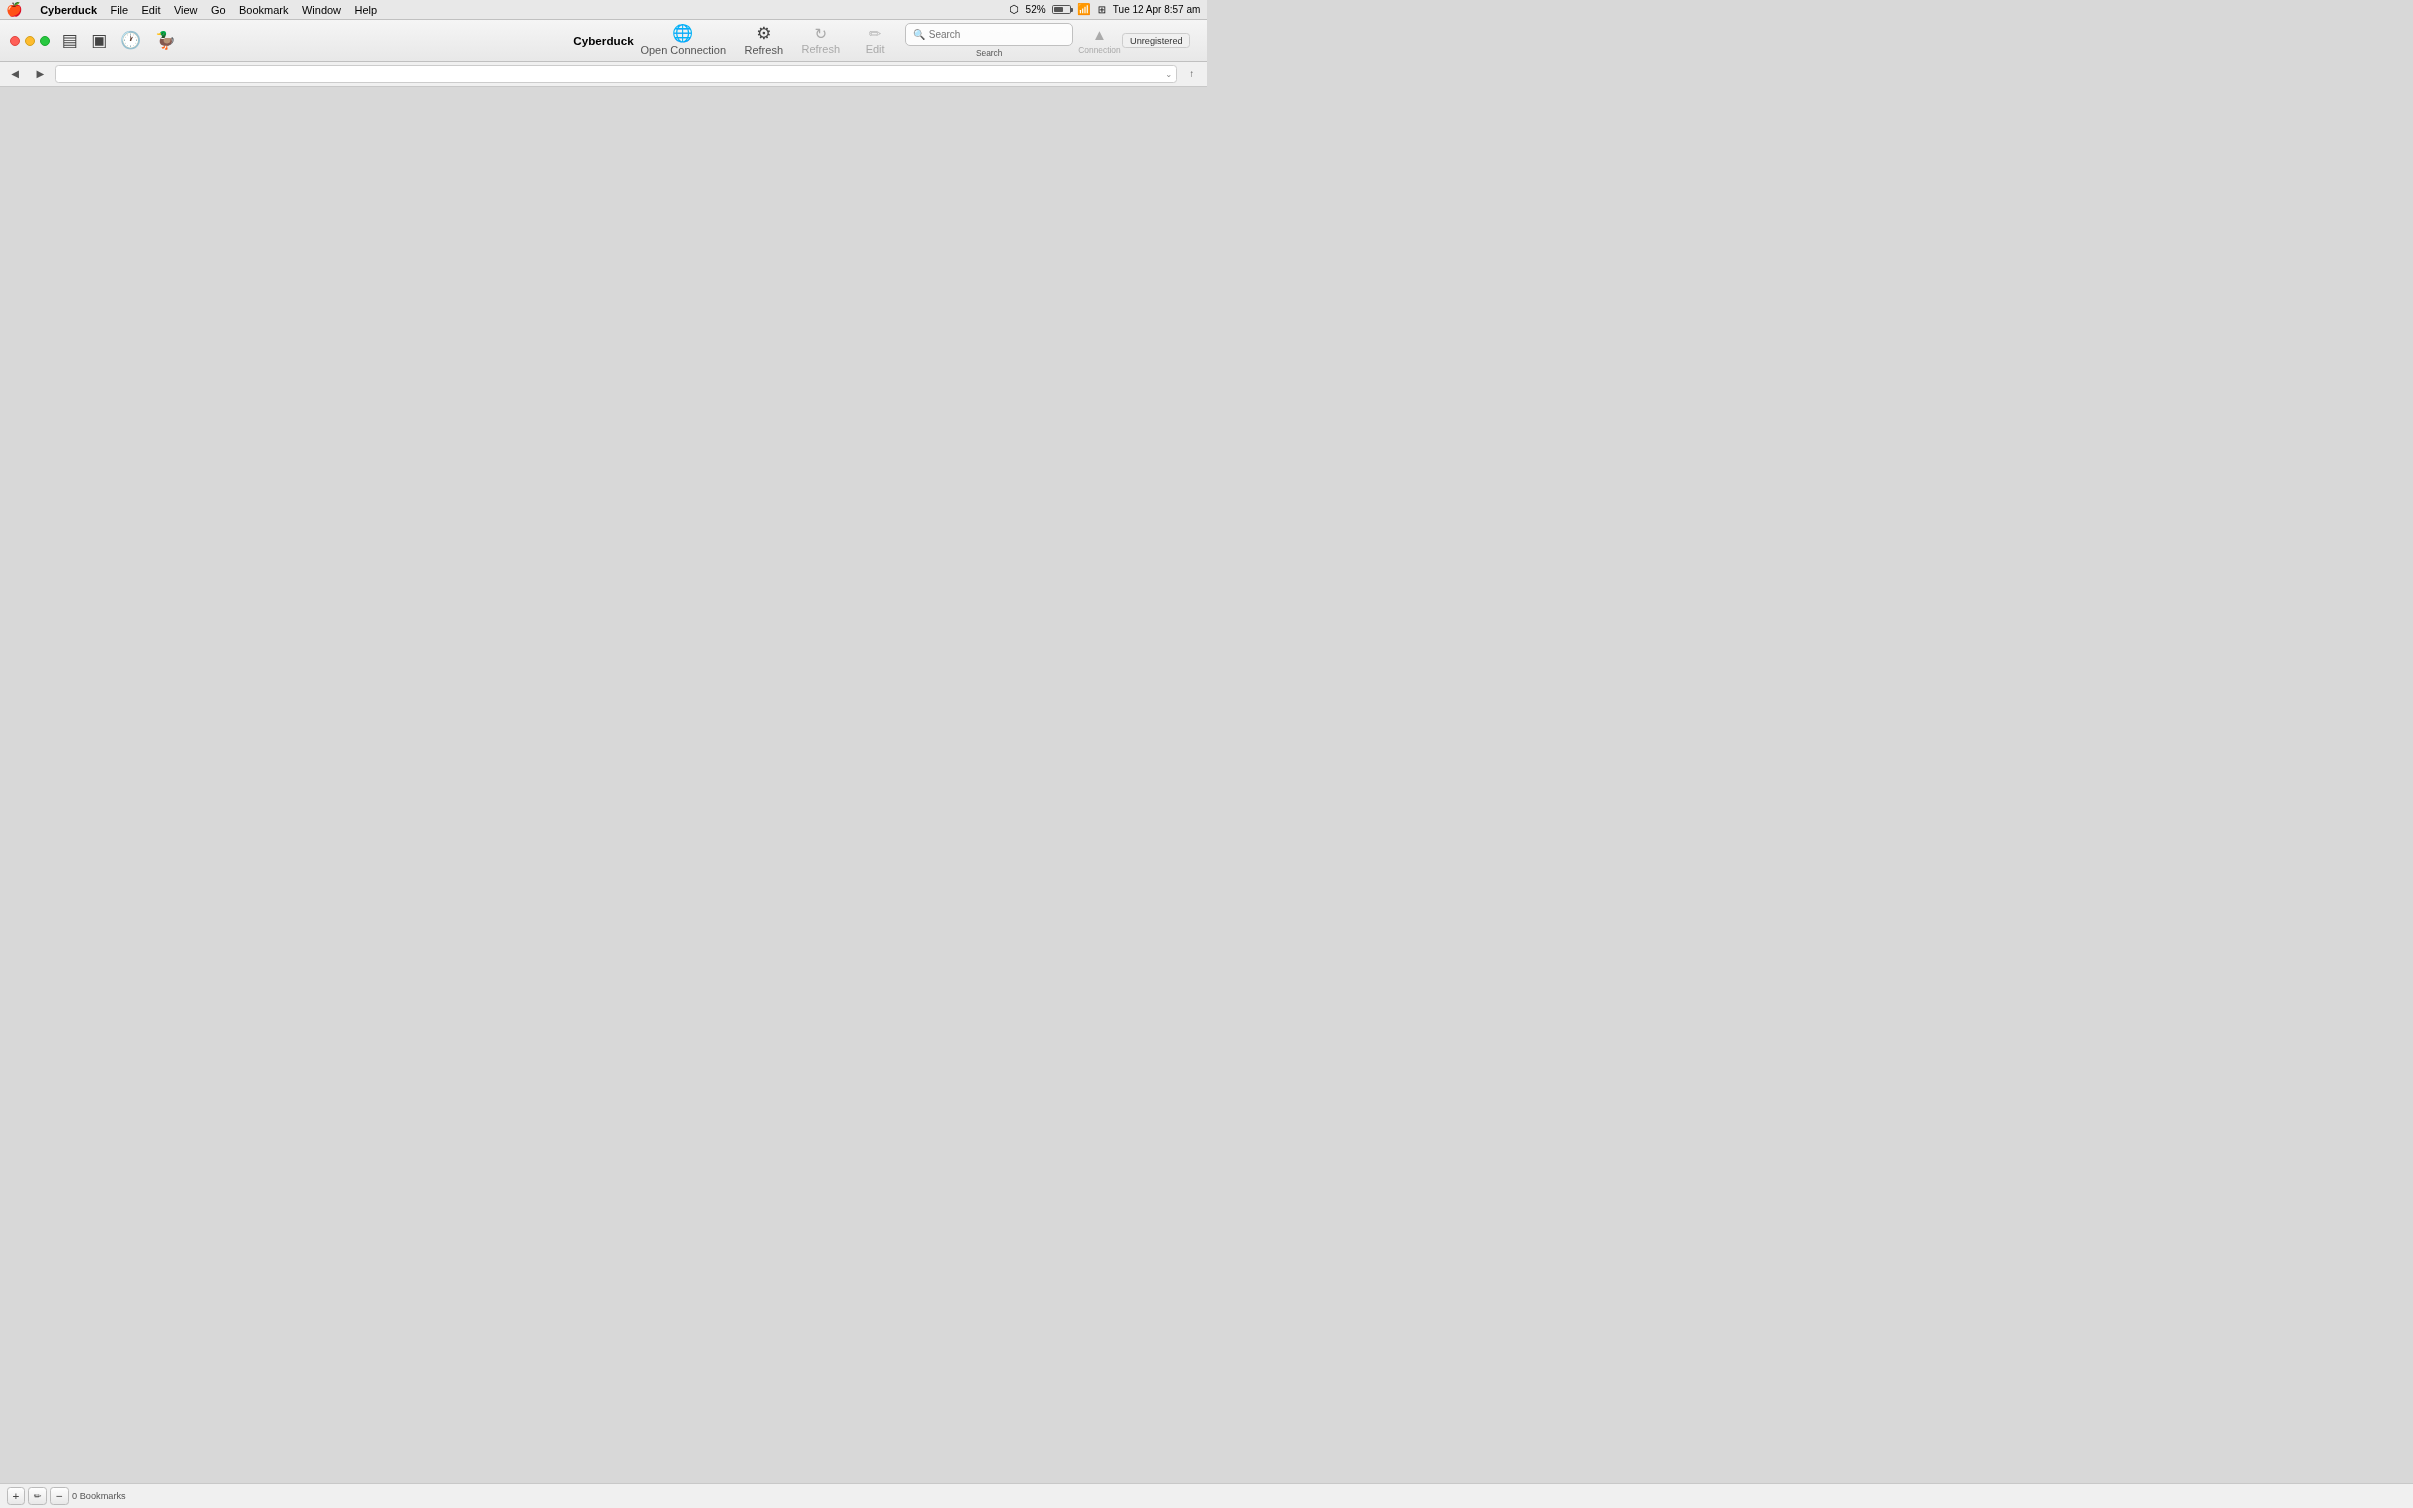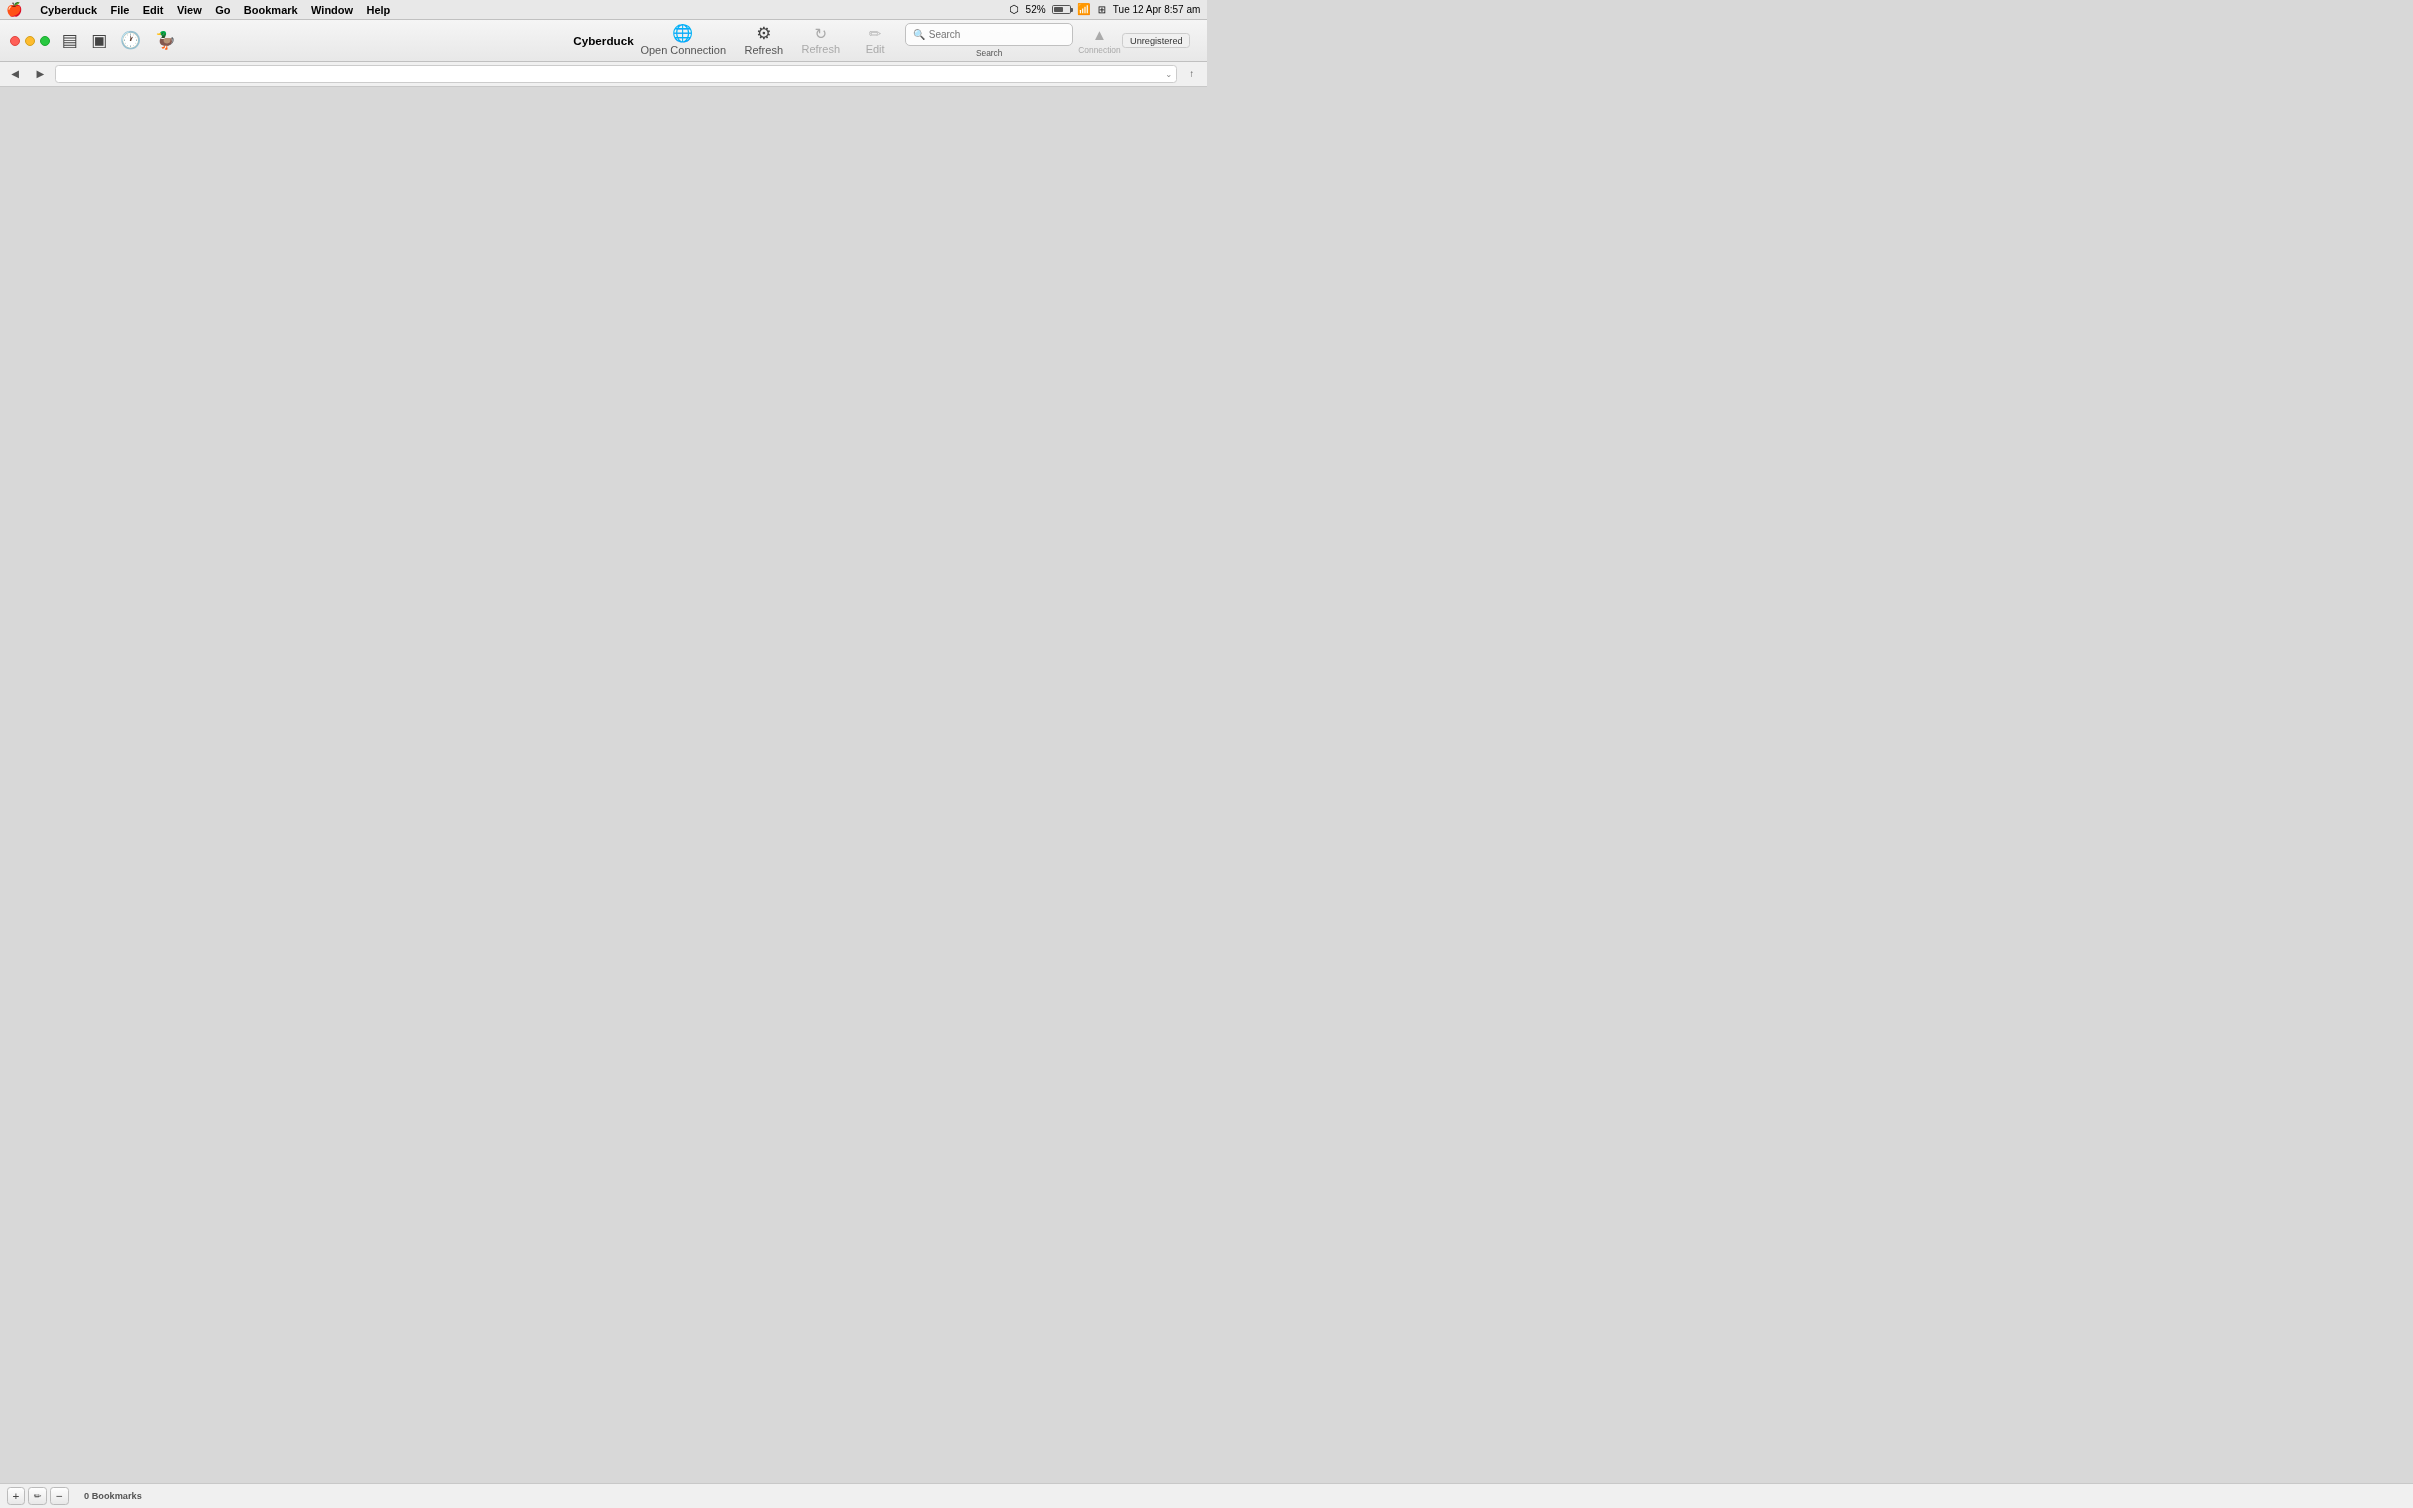--- a/index.html
+++ b/index.html
@@ -32,21 +32,21 @@
       font-size: 13.4px;
       margin-right: 3.4px;
     }
 
     .menu-bar-app-name {
       font-weight: 700;
       font-size: 11px;
     }
 
     .menu-bar-item {
-      font-weight: 700;
+      font-weight: 400;
       font-size: 11px;
       color: #000;
       cursor: pointer;
     }
 
     .menu-bar-right {
       margin-left: auto;
       display: flex;
       align-items: center;
       gap: 6.7px;
@@ -275,24 +275,23 @@
       justify-content: center;
       border: 0.8px solid #bbb;
       background: linear-gradient(to bottom, #fefefe, #e8e8e8);
       border-radius: 3.4px;
       cursor: pointer;
       font-size: 11.7px;
       color: #444;
     }
 
     .bottom-status {
-      margin-left: 12px;
+      margin-left: 0;
       font-size: 9.2px;
       color: #555;
-      font-weight: bold;
     }
 
     
     .traffic-lights {
       display: flex;
       gap: 5px;
       align-items: center;
     }
 
     .traffic-light {

